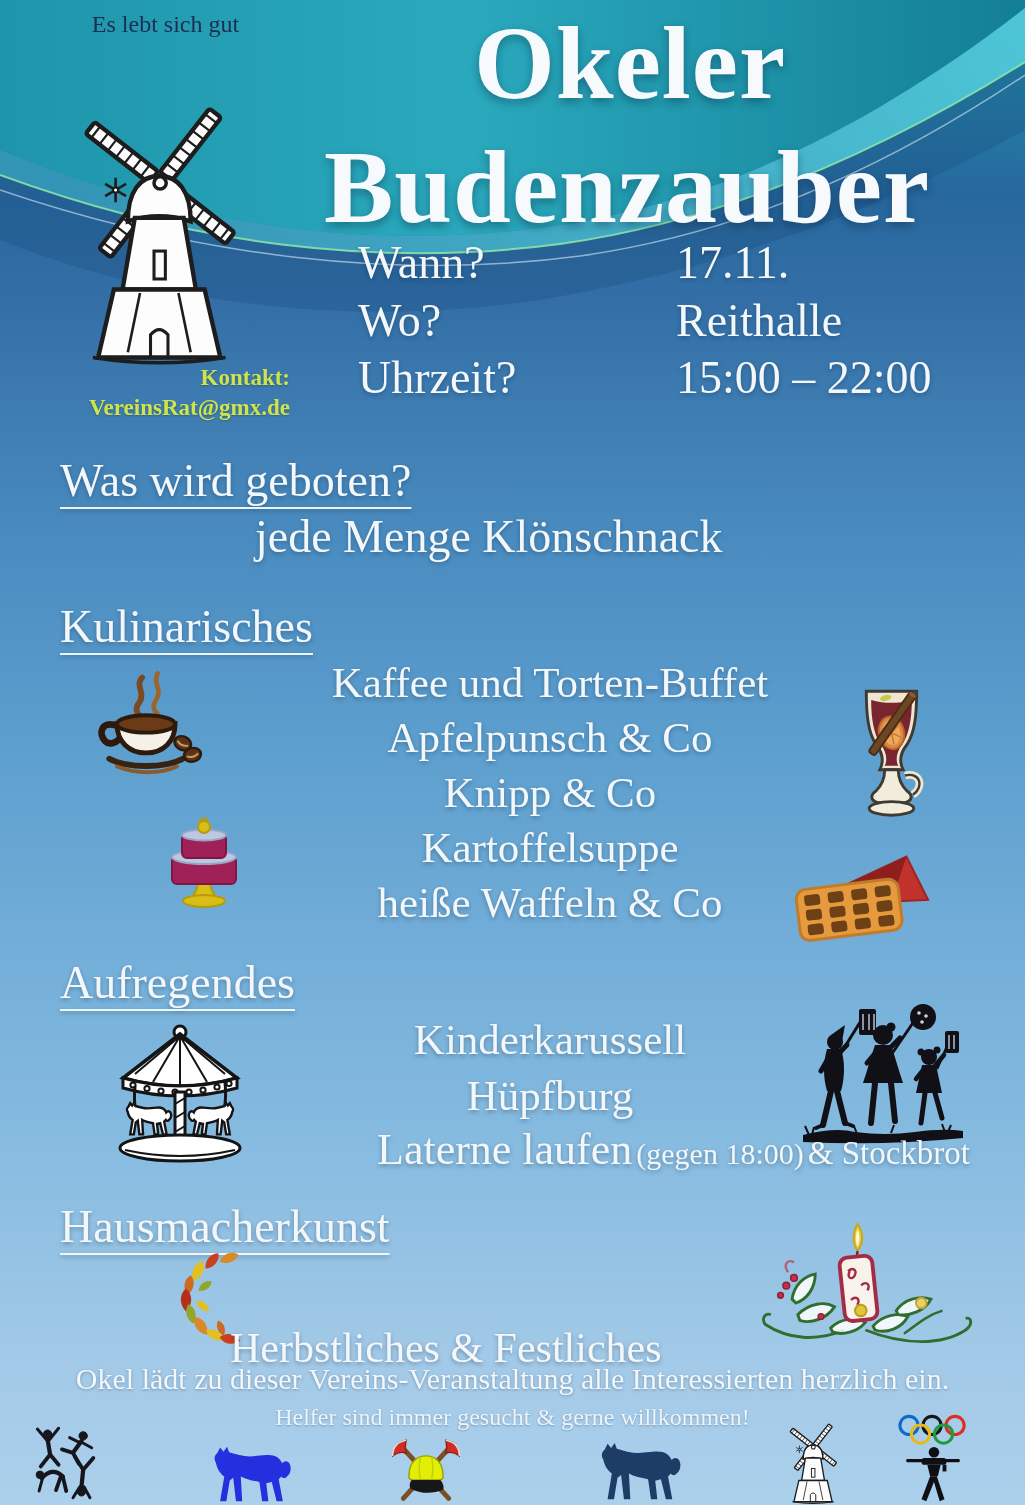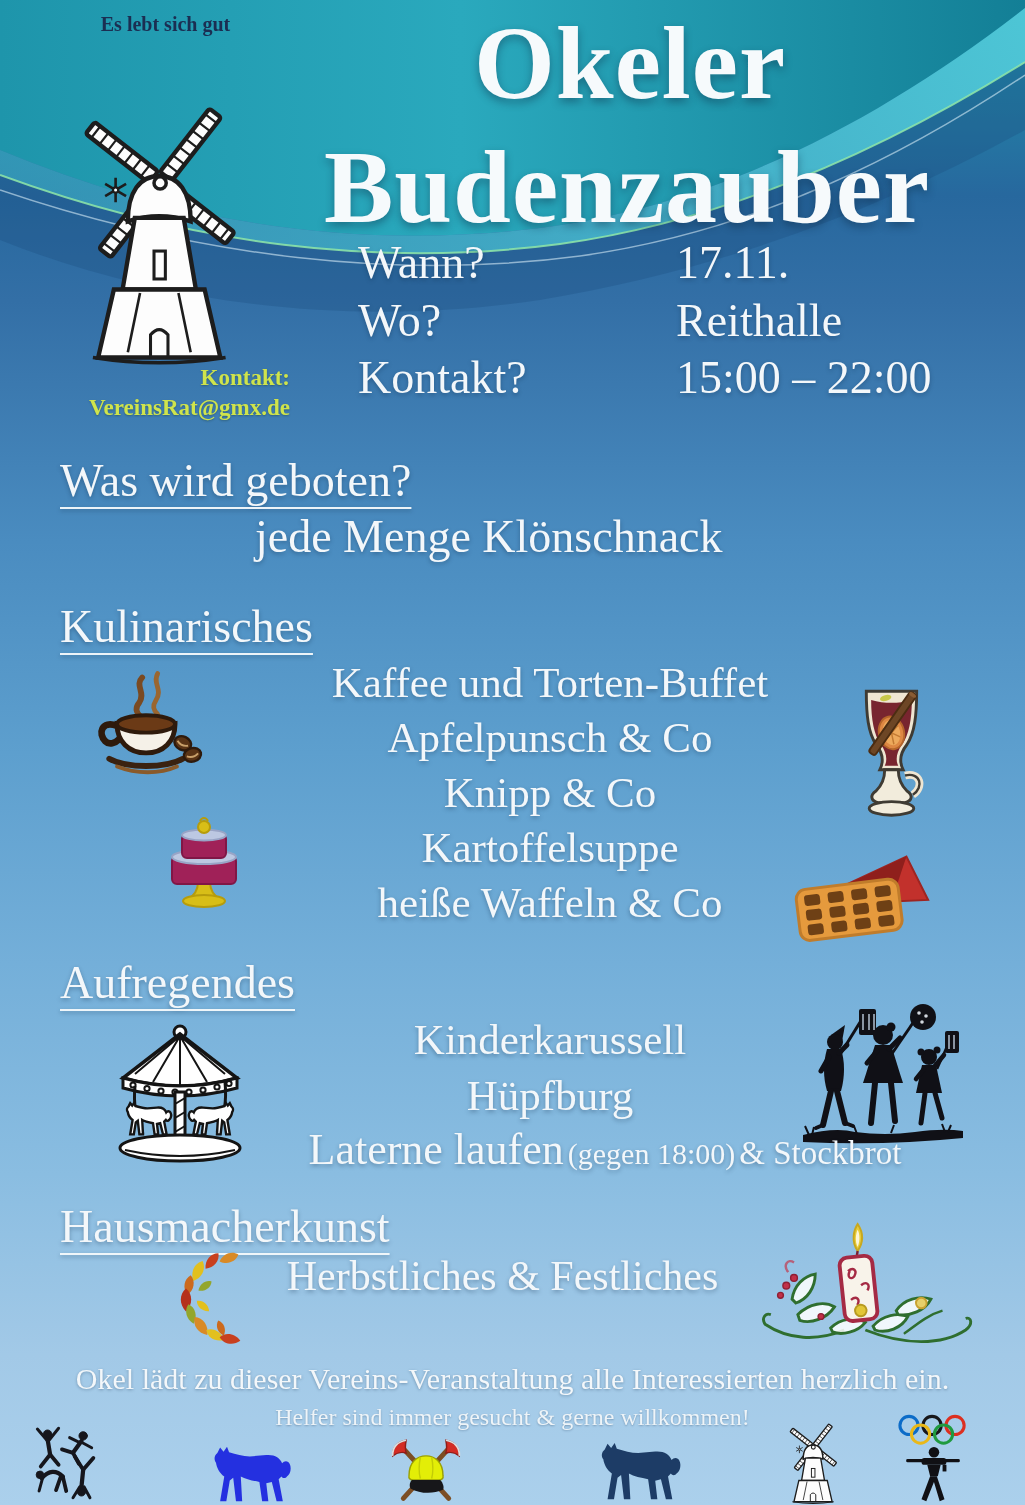--- a/index.html
+++ b/index.html
@@ -13,30 +13,30 @@
   }
   .abs{position:absolute}
   .txt{color:#f3f7fa}
   .sh{text-shadow:0 2px 4px rgba(15,40,70,.35)}
   .title{font-weight:bold;color:#f6fafc;text-align:center;line-height:1.05;
          font-size:104px;text-shadow:0 4px 8px rgba(10,35,60,.4);letter-spacing:1px}
   .heading{font-size:46px;color:#f3f7fa;text-decoration:underline;
            text-decoration-thickness:2px;text-underline-offset:11px;
            text-decoration-color:rgba(246,250,252,.95);
            text-shadow:0 2px 4px rgba(15,40,70,.35)}
-  .tagline{width:255px;text-align:center;font-weight:bold;font-size:20px;
+  .tagline{width:255px;text-align:center;font-weight:normal;font-size:24px;
            line-height:33px;color:#1b2e52}
   .contact{width:262px;text-align:right;font-weight:bold;font-size:23px;
            line-height:1.3;color:#cfe44c;text-shadow:0 1px 2px rgba(20,40,20,.35)}
   .info{display:grid;grid-template-columns:318px auto;font-size:46px;
         color:#f3f7fa;line-height:57.5px;text-shadow:0 2px 4px rgba(15,40,70,.35)}
   .bigtext{font-size:46px}
   .listblock{text-align:center;font-size:43px;line-height:55px;
              color:#f3f7fa;text-shadow:0 2px 4px rgba(15,40,70,.35)}
-  .lantern{width:730px;text-align:center;color:#f3f7fa;
+  .lantern{width:730px;text-align:right;color:#f3f7fa;
            text-shadow:0 2px 4px rgba(15,40,70,.35)}
   .lantern .main{font-size:44px}
   .lantern .note{font-size:30px}
   .lantern .extra{font-size:33px}
   .footer-invite{width:100%;text-align:center;font-size:30px;color:#f3f7fa;
                  text-shadow:0 1px 3px rgba(15,40,70,.35)}
   .footer-helpers{width:100%;text-align:center;font-size:24px;color:#eef4f8;
                   text-shadow:0 1px 2px rgba(15,40,70,.3)}
   svg{display:block}
 </style>
@@ -114,21 +114,21 @@
   </div>
 
   <div class="abs title" style="left:267px;top:132px;width:720px">Budenzauber</div>
   <div class="abs title" style="left:300px;top:8px;width:660px">Okeler</div>
 
   <div class="abs info" style="left:358px;top:234px">
     <div>Wann?</div>
     <div>17.11.</div>
     <div>Wo?</div>
     <div>Reithalle</div>
-    <div>Kontakt?</div>
+    <div>Uhrzeit?</div>
     <div>15:00 – 22:00</div>
   </div>
 
   <div class="abs heading" style="left:60px;top:454px">Was wird geboten?</div>
   <div class="abs txt sh bigtext" style="left:255px;top:510px">jede Menge Klönschnack</div>
 
   <div class="abs heading" style="left:60px;top:600px">Kulinarisches</div>
 
   <svg class="abs" style="left:88px;top:666px" width="118" height="112" viewBox="0 0 122 108">
     <path d="M56,8 C48,16 60,24 53,34 C48,40 50,44 54,48" fill="none" stroke="#7a4a22" stroke-width="6" stroke-linecap="round"></path>
@@ -303,21 +303,21 @@
     <use href="#leafp" transform="translate(21,52) rotate(0) scale(1.15)" fill="#b5301c"></use>
     <use href="#leafp" transform="translate(26,66) rotate(-15)" fill="#93a62c"></use>
     <use href="#leafp" transform="translate(36,78) rotate(-35) scale(1.1)" fill="#d98a26"></use>
     <use href="#leafp" transform="translate(50,87) rotate(-60)" fill="#e2c01e"></use>
     <use href="#leafp" transform="translate(65,91) rotate(-80) scale(1.05)" fill="#c8401f"></use>
     <use href="#leafp" transform="translate(40,38) rotate(55) scale(0.8)" fill="#93a62c"></use>
     <use href="#leafp" transform="translate(38,58) rotate(-50) scale(0.8)" fill="#e2c01e"></use>
     <use href="#leafp" transform="translate(56,80) rotate(-20) scale(0.8)" fill="#cc6a1d"></use>
   </svg>
 
-  <div class="abs txt sh" style="left:230px;top:1252px;width:545px;text-align:center;font-size:42px">Herbstliches &amp; Festliches</div>
+  <div class="abs txt sh" style="left:230px;top:1324px;width:545px;font-size:42px">Herbstliches &amp; Festliches</div>
 
   <svg class="abs" style="left:755px;top:1222px" width="240" height="135" viewBox="0 0 240 140">
     <path d="M88,112 C60,124 30,122 6,106 C2,100 6,94 12,96" fill="none" stroke="#2f6e2f" stroke-width="3"></path>
     <path d="M110,112 C150,128 190,128 214,112 C222,106 220,98 214,100" fill="none" stroke="#2f6e2f" stroke-width="3"></path>
     <path d="M150,116 C166,104 176,96 190,92" fill="none" stroke="#2f6e2f" stroke-width="2.5"></path>
     <g fill="rgba(255,255,255,0.85)" stroke="#2f6e2f" stroke-width="3">
       <path d="M40,96 C52,84 68,82 78,88 C70,100 54,106 42,102 Z"></path>
       <path d="M74,110 C84,100 100,98 110,104 C102,114 86,118 76,114 Z"></path>
       <path d="M118,108 C128,96 144,94 154,98 C148,110 132,116 120,112 Z"></path>
       <path d="M142,92 C150,80 166,76 178,80 C172,92 156,98 144,96 Z"></path>

